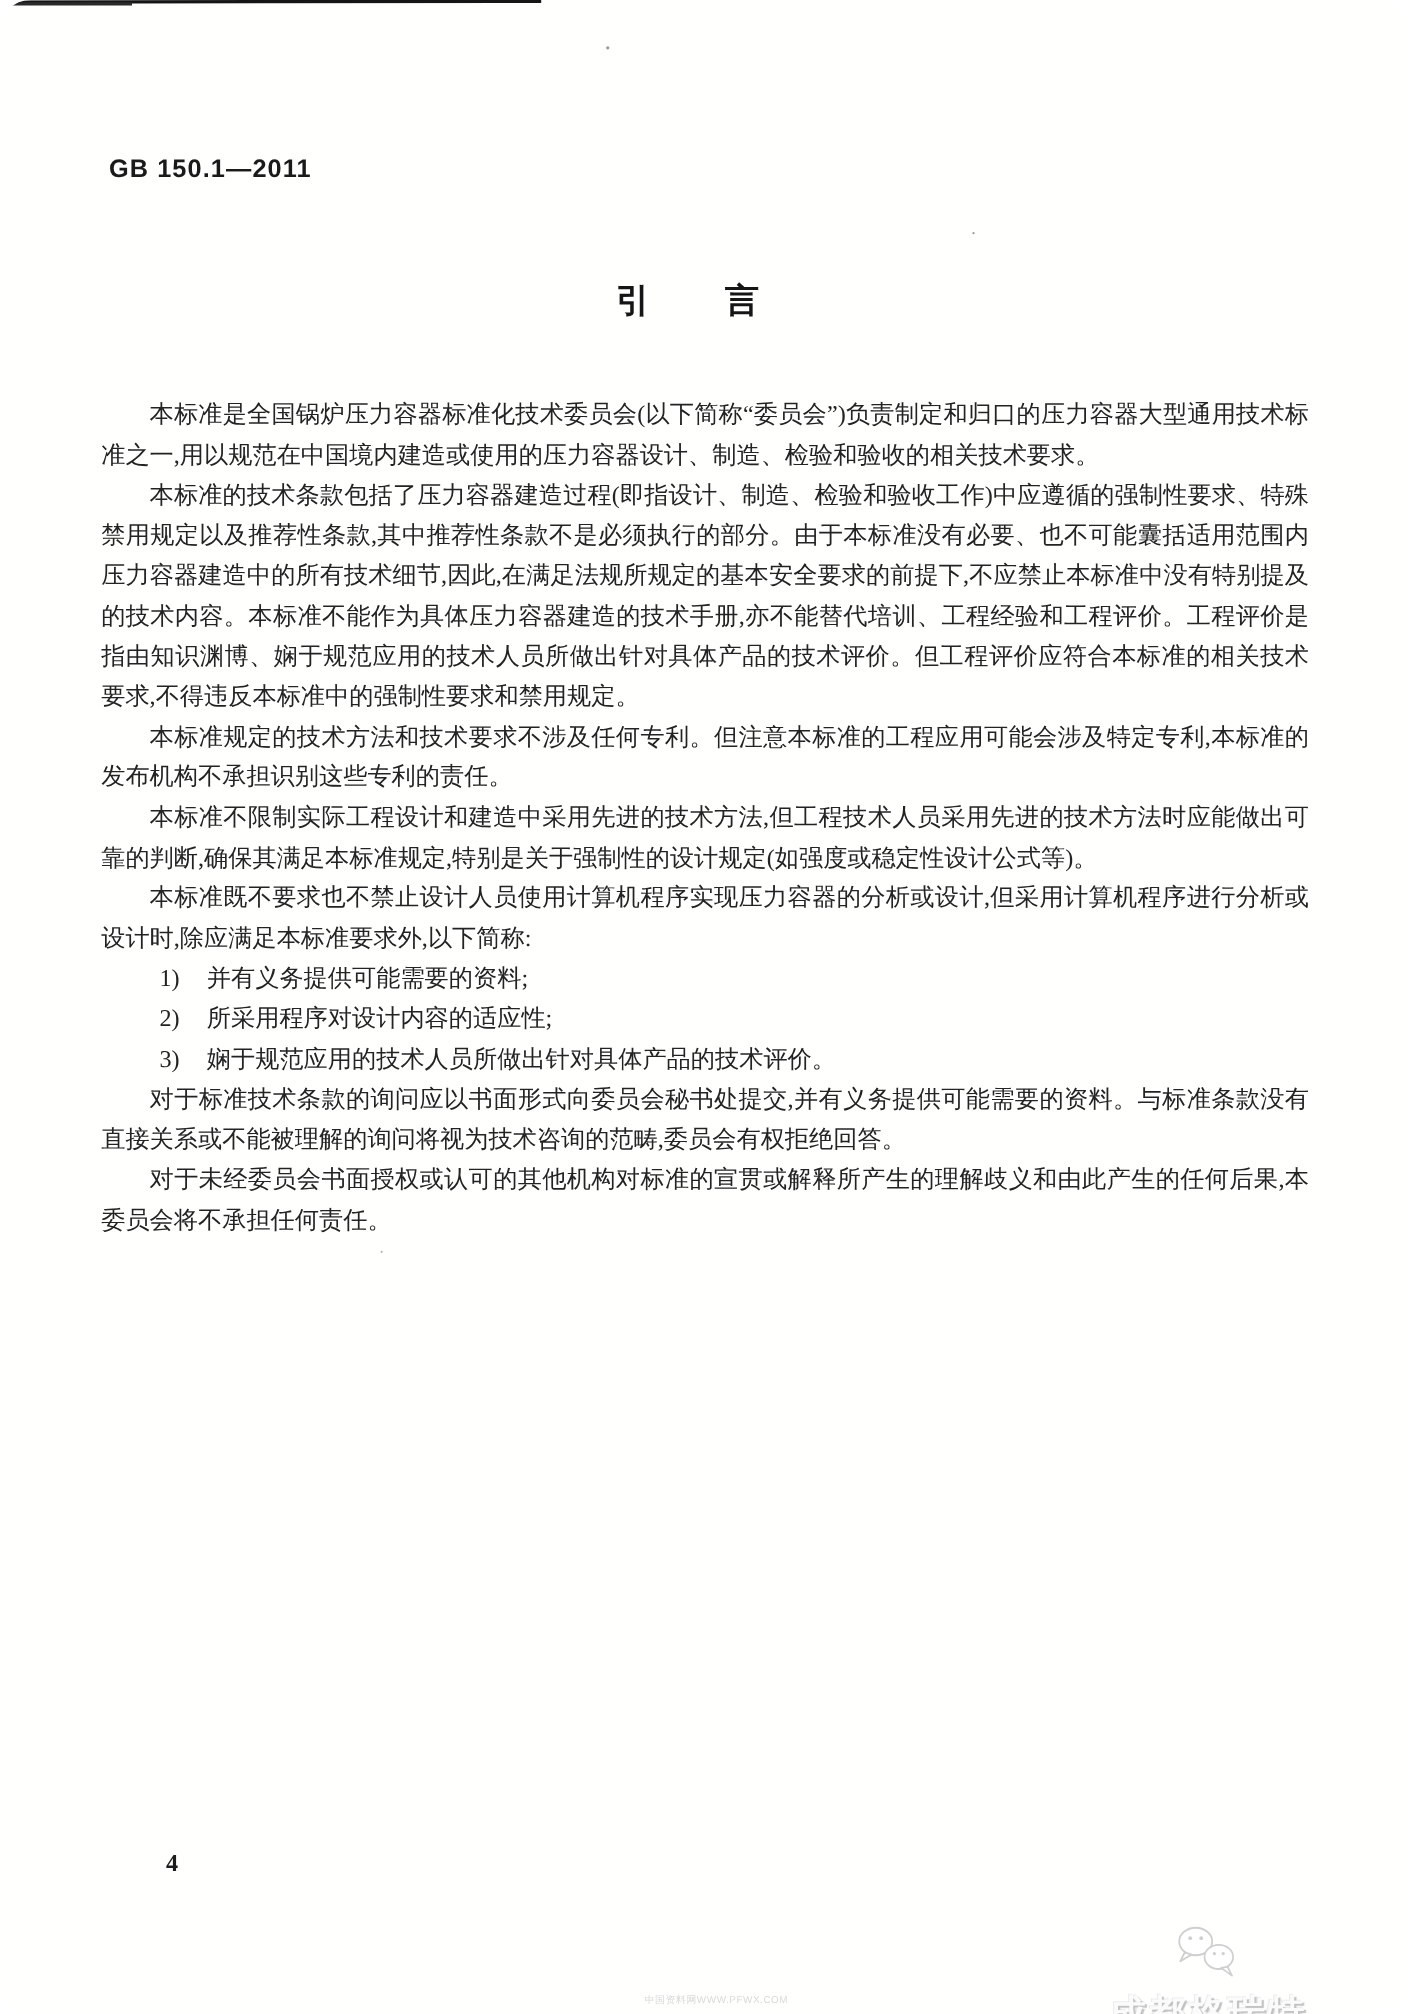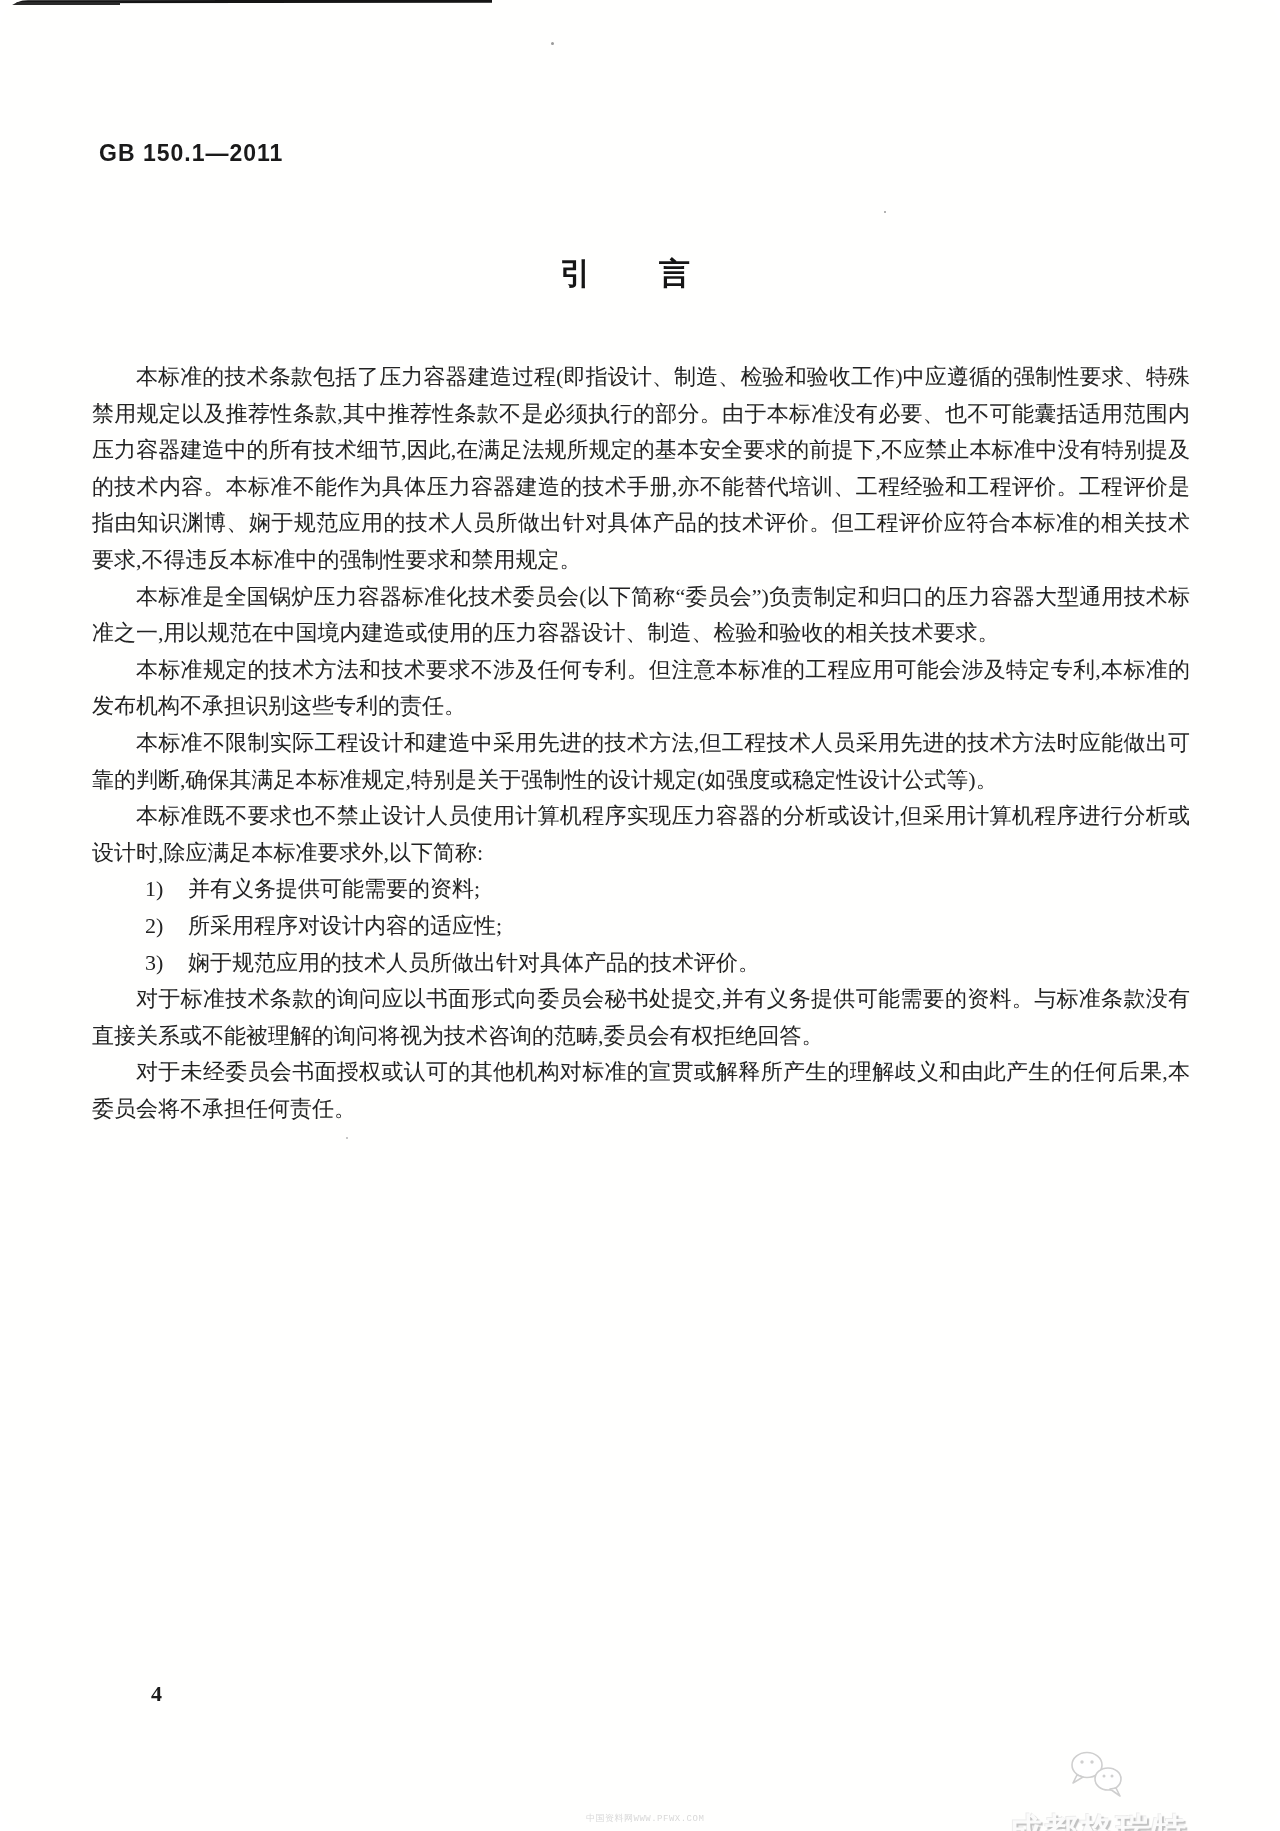--- a/index.html
+++ b/index.html
@@ -115,42 +115,42 @@
   }
   .wechat-icon svg { display: block; }
   
   .footer-watermark {
     position: absolute;
     left: 586px;
     top: 1812px;
     font-size: 9px;
     letter-spacing: 0.5px;
     color: #d9d9d9;
-    font-family: Liberation Mono, monospace;
+    font-family: Liberation Sans, sans-serif;
     white-space: nowrap;
   }
 </style>
 </head>
 <body>
 
 <div class="page">
 
   <div class="edge-a1"></div>
   <div class="edge-a2"></div>
   <div class="speck s1"></div>
   <div class="speck s2"></div>
   <div class="speck s3"></div>
 
   <div class="std-header">GB 150.1—2011</div>
 
   <h1 class="doc-title">引　　言</h1>
 
   <div class="doc-body">
+    <p>本标准是全国锅炉压力容器标准化技术委员会(以下简称“委员会”)负责制定和归口的压力容器大型通用技术标准之一,用以规范在中国境内建造或使用的压力容器设计、制造、检验和验收的相关技术要求。</p>
     <p>本标准的技术条款包括了压力容器建造过程(即指设计、制造、检验和验收工作)中应遵循的强制性要求、特殊禁用规定以及推荐性条款,其中推荐性条款不是必须执行的部分。由于本标准没有必要、也不可能囊括适用范围内压力容器建造中的所有技术细节,因此,在满足法规所规定的基本安全要求的前提下,不应禁止本标准中没有特别提及的技术内容。本标准不能作为具体压力容器建造的技术手册,亦不能替代培训、工程经验和工程评价。工程评价是指由知识渊博、娴于规范应用的技术人员所做出针对具体产品的技术评价。但工程评价应符合本标准的相关技术要求,不得违反本标准中的强制性要求和禁用规定。</p>
-    <p>本标准是全国锅炉压力容器标准化技术委员会(以下简称“委员会”)负责制定和归口的压力容器大型通用技术标准之一,用以规范在中国境内建造或使用的压力容器设计、制造、检验和验收的相关技术要求。</p>
     <p>本标准规定的技术方法和技术要求不涉及任何专利。但注意本标准的工程应用可能会涉及特定专利,本标准的发布机构不承担识别这些专利的责任。</p>
     <p>本标准不限制实际工程设计和建造中采用先进的技术方法,但工程技术人员采用先进的技术方法时应能做出可靠的判断,确保其满足本标准规定,特别是关于强制性的设计规定(如强度或稳定性设计公式等)。</p>
     <p>本标准既不要求也不禁止设计人员使用计算机程序实现压力容器的分析或设计,但采用计算机程序进行分析或设计时,除应满足本标准要求外,以下简称:</p>
 
     <div class="num-list">
       <div class="list-item">
         <span class="list-num">1)</span>
         <span>并有义务提供可能需要的资料;</span>
       </div>
       <div class="list-item">

